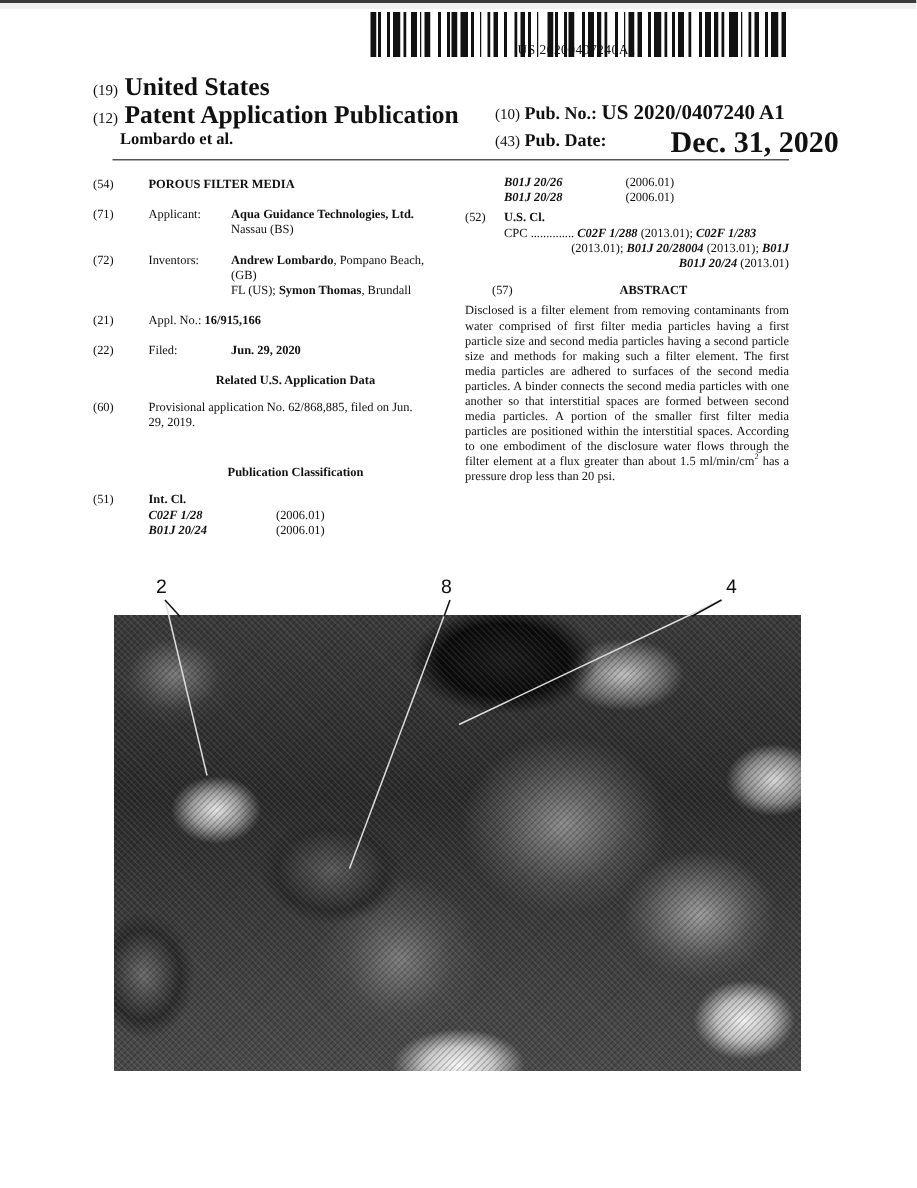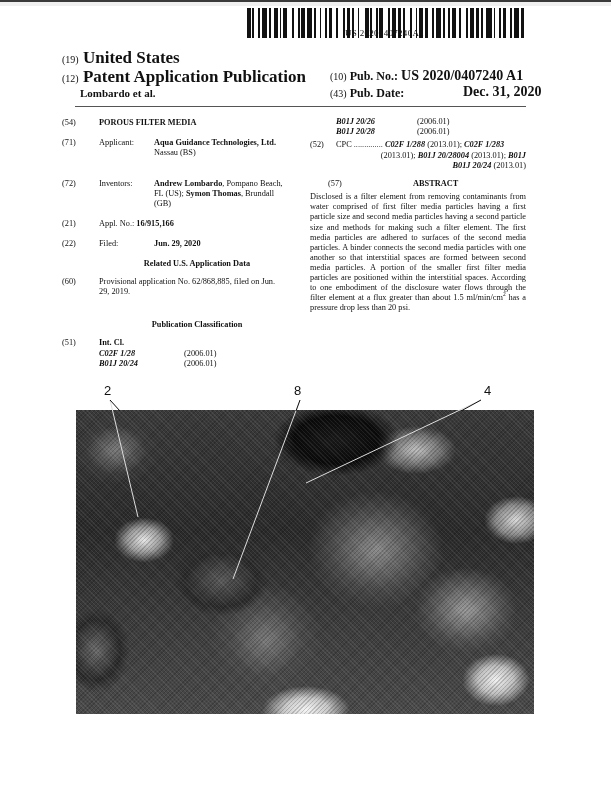--- a/index.html
+++ b/index.html
@@ -13,21 +13,21 @@
   .barcode span { display: block; height: 100%; background: #111; }
   .pubnum-small { position: absolute; left: 345px; top: 28px; font-size: 9px; letter-spacing: 0.3px; }
   .hdr { position: absolute; white-space: nowrap; }
   .num { font-size: 10px; font-weight: normal; }
   .us { left: 62px; top: 48px; font-size: 17px; font-weight: bold; }
   .pap { left: 62px; top: 67px; font-size: 17px; font-weight: bold; }
   .auth { left: 80px; top: 87px; font-size: 11px; font-weight: bold; text-align: right; }
   .pubno { left: 330px; top: 68px; font-size: 12px; font-weight: bold; }
   .pubno .val { font-size: 14px; }
   .pubdate { left: 330px; top: 86px; font-size: 12px; font-weight: bold; }
-  .pubdate .val { position: absolute; left: 133px; top: -2px; font-size: 14px; }
+  .pubdate .val { position: absolute; left: 117px; top: -2px; font-size: 20px; }
   .rule { position: absolute; left: 75px; top: 106px; width: 451px; height: 1px; background: #555; }
 
   .col { position: absolute; font-size: 8.3px; line-height: 10.2px; }
   .left { left: 62px; top: 118px; width: 250px; }
   .right { left: 310px; top: 117px; width: 216px; }
   .field { position: relative; padding-left: 37px; margin-bottom: 7px; }
   .field .code { position: absolute; left: 0; top: 0; }
   .b { font-weight: bold; }
   .bi { font-weight: bold; font-style: italic; }
   .lbl { display: inline-block; width: 55px; }
@@ -210,25 +210,25 @@
     <span class="code">(54)</span>
     <span class="b">POROUS FILTER MEDIA</span>
   </div>
 
   <div class="field" style="margin-top:10px">
     <span class="code">(71)</span>
     <span class="lbl">Applicant:</span><span class="b">Aqua Guidance Technologies, Ltd.</span>
     <div class="sub">Nassau (BS)</div>
   </div>
 
-  <div class="field" style="margin-top:20px">
+  <div class="field" style="margin-top:10px">
     <span class="code">(72)</span>
     <span class="lbl">Inventors:</span><span class="b">Andrew Lombardo</span><span>, Pompano Beach,</span>
+    <div class="sub">(GB)</div>
     <div class="sub"><span>FL (US); </span><span class="b">Symon Thomas</span><span>, Brundall</span></div>
-    <div class="sub">(GB)</div>
   </div>
 
   <div class="field" style="margin-top:10px">
     <span class="code">(21)</span>
     <span>Appl. No.:</span>
     <span class="b">16/915,166</span>
   </div>
 
   <div class="field" style="margin-top:10px">
     <span class="code">(22)</span>
@@ -264,20 +264,21 @@
     <span class="c1 bi">B01J 20/26</span>
     <span>(2006.01)</span>
   </div>
   <div class="cls-row">
     <span class="c1 bi">B01J 20/28</span>
     <span>(2006.01)</span>
   </div>
 
   <div style="position:relative; margin-top:3px">
     <span style="position:absolute; left:0; top:0">(52)</span>
+    <div class="b" style="padding-left:26px">U.S. Cl.</div>
     <div class="cpc">
       <span>CPC ..............</span>
       <span class="bi">C02F 1/288</span><span> (2013.01); </span><span class="bi">C02F 1/283</span>
     </div>
     <div class="cpc-cont">
       <span>(2013.01); </span><span class="bi">B01J 20/28004</span><span> (2013.01); </span><span class="bi">B01J</span>
     </div>
     <div class="cpc-cont">
       <span class="bi">B01J 20/24</span><span> (2013.01)</span>
     </div>

